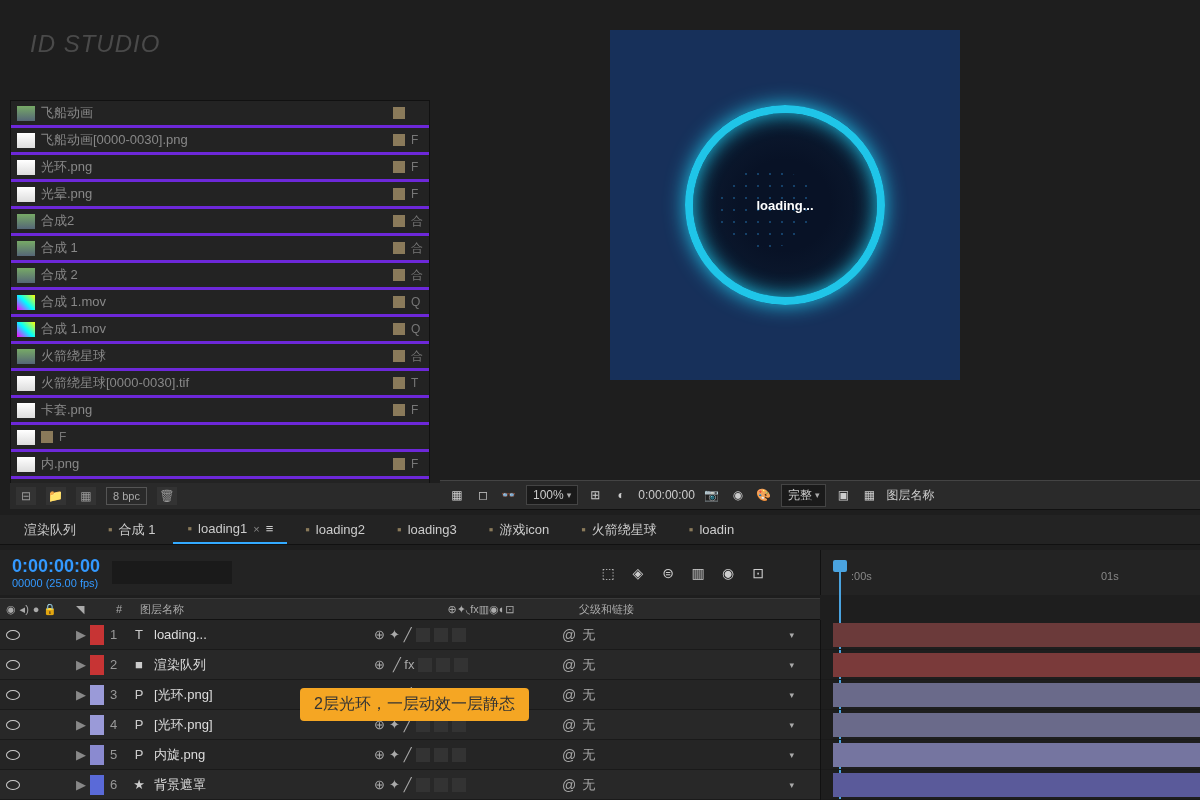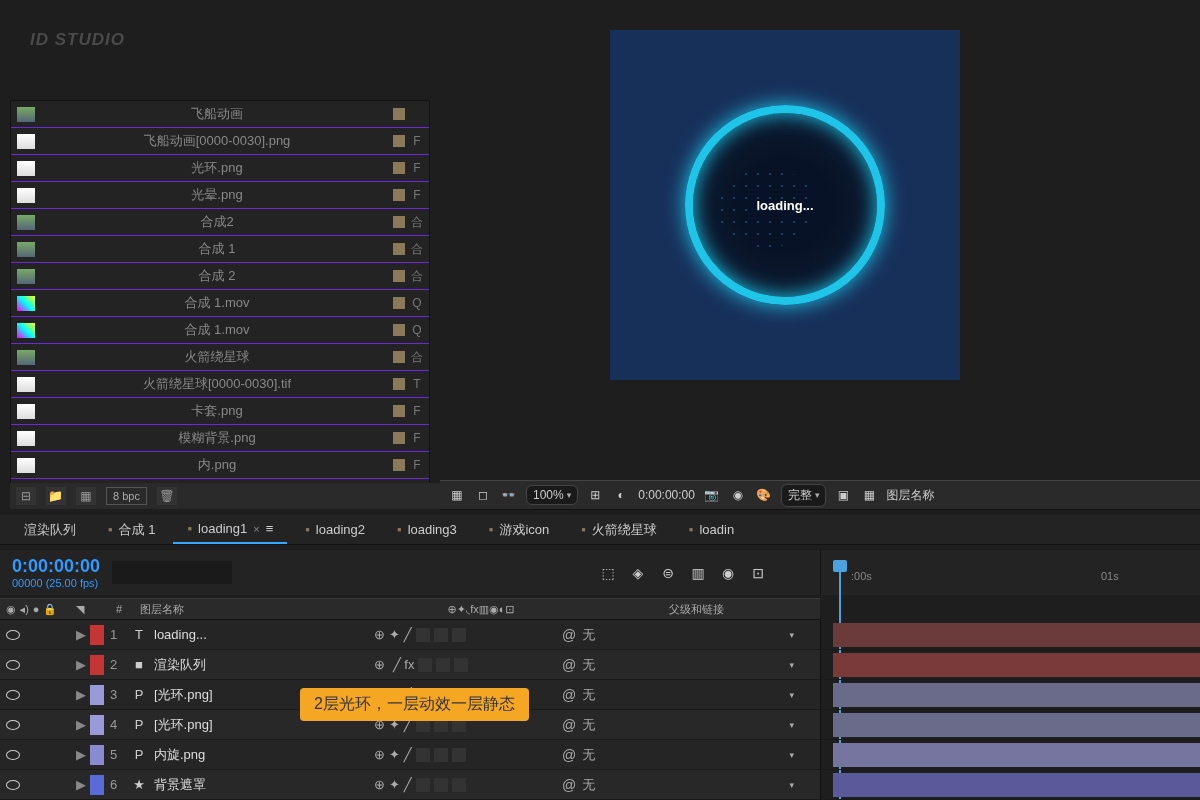--- a/index.html
+++ b/index.html
@@ -1,40 +1,40 @@
 <!DOCTYPE html>
 <html><head>
 <meta charset="utf-8">
 <style>
 * { margin: 0; padding: 0; box-sizing: border-box; font-family: "Segoe UI", Arial, sans-serif; }
 body { width: 1200px; height: 800px; background: #1e1e1e; color: #ccc; font-size: 12px; overflow: hidden; position: relative; }
 
-.logo { position: absolute; top: 30px; left: 30px; font-size: 17px; font-weight: 700; color: #4a4a4a; letter-spacing: 1px; font-style: italic; }
+.logo { position: absolute; top: 30px; left: 30px; font-size: 24px; font-weight: 400; color: #4a4a4a; letter-spacing: 1px; font-style: italic; }
 
 .project-panel { position: absolute; top: 100px; left: 10px; width: 420px; height: 400px; background: #232323; border: 1px solid #111; }
-.project-row { display: flex; align-items: center; height: 27px; padding: 0 6px; border-bottom: 1px solid #6d28d9; color: #888; text-align: center; }
+.project-row { display: flex; align-items: center; height: 27px; padding: 0 6px; border-bottom: 3px solid #6d28d9; color: #888; }
 .pr-icon { width: 18px; height: 15px; margin-right: 6px; background: #555; display: inline-block; }
 .pr-icon.comp { background: linear-gradient(#7a6, #567); }
 .pr-icon.img { background: linear-gradient(#fff, #ddd); }
 .pr-icon.mov { background: linear-gradient(45deg, #f0f, #0ff, #ff0); }
 .pr-name { flex: 1; color: #888; font-size: 13px; }
 .pr-tag { width: 12px; height: 12px; background: #8a7a5a; margin-right: 6px; }
 .pr-type { color: #777; width: 12px; }
 
 .project-footer { position: absolute; top: 483px; left: 10px; width: 430px; height: 26px; display: flex; align-items: center; gap: 10px; padding: 0 6px; background: #2a2a2a; }
 .pf-btn { width: 20px; height: 18px; background: #333; color: #999; display: flex; align-items: center; justify-content: center; }
 .bpc { padding: 2px 6px; border: 1px solid #555; color: #aaa; font-size: 11px; }
 
 .viewer { position: absolute; top: 30px; left: 610px; width: 350px; height: 350px; background: #17305a; display: flex; align-items: center; justify-content: center; }
 .ring { width: 200px; height: 200px; border-radius: 50%; border: 8px solid #1fc5e8; box-shadow: 0 0 20px #1fc5e8, inset 0 0 20px #1fc5e8; display: flex; align-items: center; justify-content: center; background: radial-gradient(circle, #081226 35%, #0c1a30 70%); }
 .ring-inner { color: #fff; font-size: 13px; font-weight: bold; position: relative; }
 .ring-inner::before { content: ""; position: absolute; top: -30px; left: -40px; width: 100px; height: 80px; background: radial-gradient(#3af 1px, transparent 1px); background-size: 12px 12px; opacity: .3; border-radius: 50%; }
 
 .viewer-toolbar { position: absolute; top: 480px; left: 440px; right: 0; height: 30px; background: #2a2a2a; display: flex; align-items: center; gap: 8px; padding: 0 8px; border-top: 1px solid #444; border-bottom: 1px solid #111; }
-.vt-item { color: #ccc; font-size: 12px; display: flex; align-items: center; gap: 3px; border-radius: 6px; }
+.vt-item { color: #ccc; font-size: 12px; display: flex; align-items: center; gap: 3px; }
 .vt-icon { width: 18px; height: 16px; display: inline-flex; align-items: center; justify-content: center; color: #ccc; }
 .vt-sel { background: #1a1a1a; padding: 2px 6px; border: 1px solid #444; }
 
 .tabs { position: absolute; top: 515px; left: 0; right: 0; height: 30px; background: #232323; display: flex; align-items: center; padding: 0 10px; gap: 4px; border-bottom: 1px solid #111; }
 .tab { padding: 6px 14px; color: #ccc; display: flex; align-items: center; gap: 6px; font-size: 13px; }
 .tab.active { border-bottom: 2px solid #3af; }
 .tab-folder { color: #8a7a5a; }
 .tab-close { color: #888; font-size: 11px; }
 
 .timeline-header { position: absolute; top: 550px; left: 0; right: 0; height: 45px; background: #232323; display: flex; align-items: center; padding: 0 12px; gap: 12px; }
@@ -48,21 +48,21 @@
 .ruler-mark { position: absolute; top: 20px; color: #888; font-size: 11px; }
 .playhead { position: absolute; top: 10px; left: 12px; width: 14px; height: 35px; }
 .playhead::before { content: ""; position: absolute; top: 0; left: 0; width: 14px; height: 12px; background: #4aa3df; border-radius: 2px; }
 .playhead::after { content: ""; position: absolute; top: 12px; left: 6px; width: 2px; height: 400px; background: #4aa3df; }
 
 .cols-header { position: absolute; top: 598px; left: 0; width: 820px; height: 22px; background: #2a2a2a; display: flex; align-items: center; padding: 0 6px; font-size: 11px; color: #aaa; border-top: 1px solid #3a3a3a; border-bottom: 1px solid #111; }
 .ch-vis { width: 70px; display: flex; gap: 4px; }
 .ch-num { width: 20px; }
 .ch-name { width: 255px; padding-left: 4px; }
 .ch-mode { width: 180px; display: flex; gap: 2px; justify-content: center; }
-.ch-parent { flex: 1; padding-left: 8px; text-align: center; }
+.ch-parent { flex: 1; padding-left: 8px; }
 
 .layers { position: absolute; top: 620px; left: 0; width: 820px; }
 .layer-row { height: 30px; display: flex; align-items: center; background: #252525; border-bottom: 1px solid #1a1a1a; padding: 0 6px; font-size: 13px; }
 .layer-row:nth-child(even) { background: #282828; }
 .lr-vis { width: 70px; display: flex; gap: 4px; align-items: center; }
 .eye { width: 14px; height: 10px; border: 1px solid #ccc; border-radius: 50%; }
 .lr-expand { color: #888; margin-right: 4px; }
 .lr-color { width: 14px; height: 20px; margin-right: 6px; }
 .lr-num { width: 20px; color: #999; }
 .lr-icon { width: 18px; height: 16px; display: inline-flex; align-items: center; justify-content: center; margin-right: 6px; }
@@ -160,21 +160,20 @@
     <span class="pr-type">T</span>
       </div>
       <div class="project-row">
         <span class="pr-icon img"></span>
     <span class="pr-name">卡套.png</span>
     <span class="pr-tag"></span>
     <span class="pr-type">F</span>
       </div>
       <div class="project-row">
         <span class="pr-icon img"></span>
-    <span class="pr-name">模糊背景.png</span>
     <span class="pr-tag"></span>
     <span class="pr-type">F</span>
       </div>
       <div class="project-row">
         <span class="pr-icon img"></span>
     <span class="pr-name">内.png</span>
     <span class="pr-tag"></span>
     <span class="pr-type">F</span>
       </div>
       <div class="project-row">

